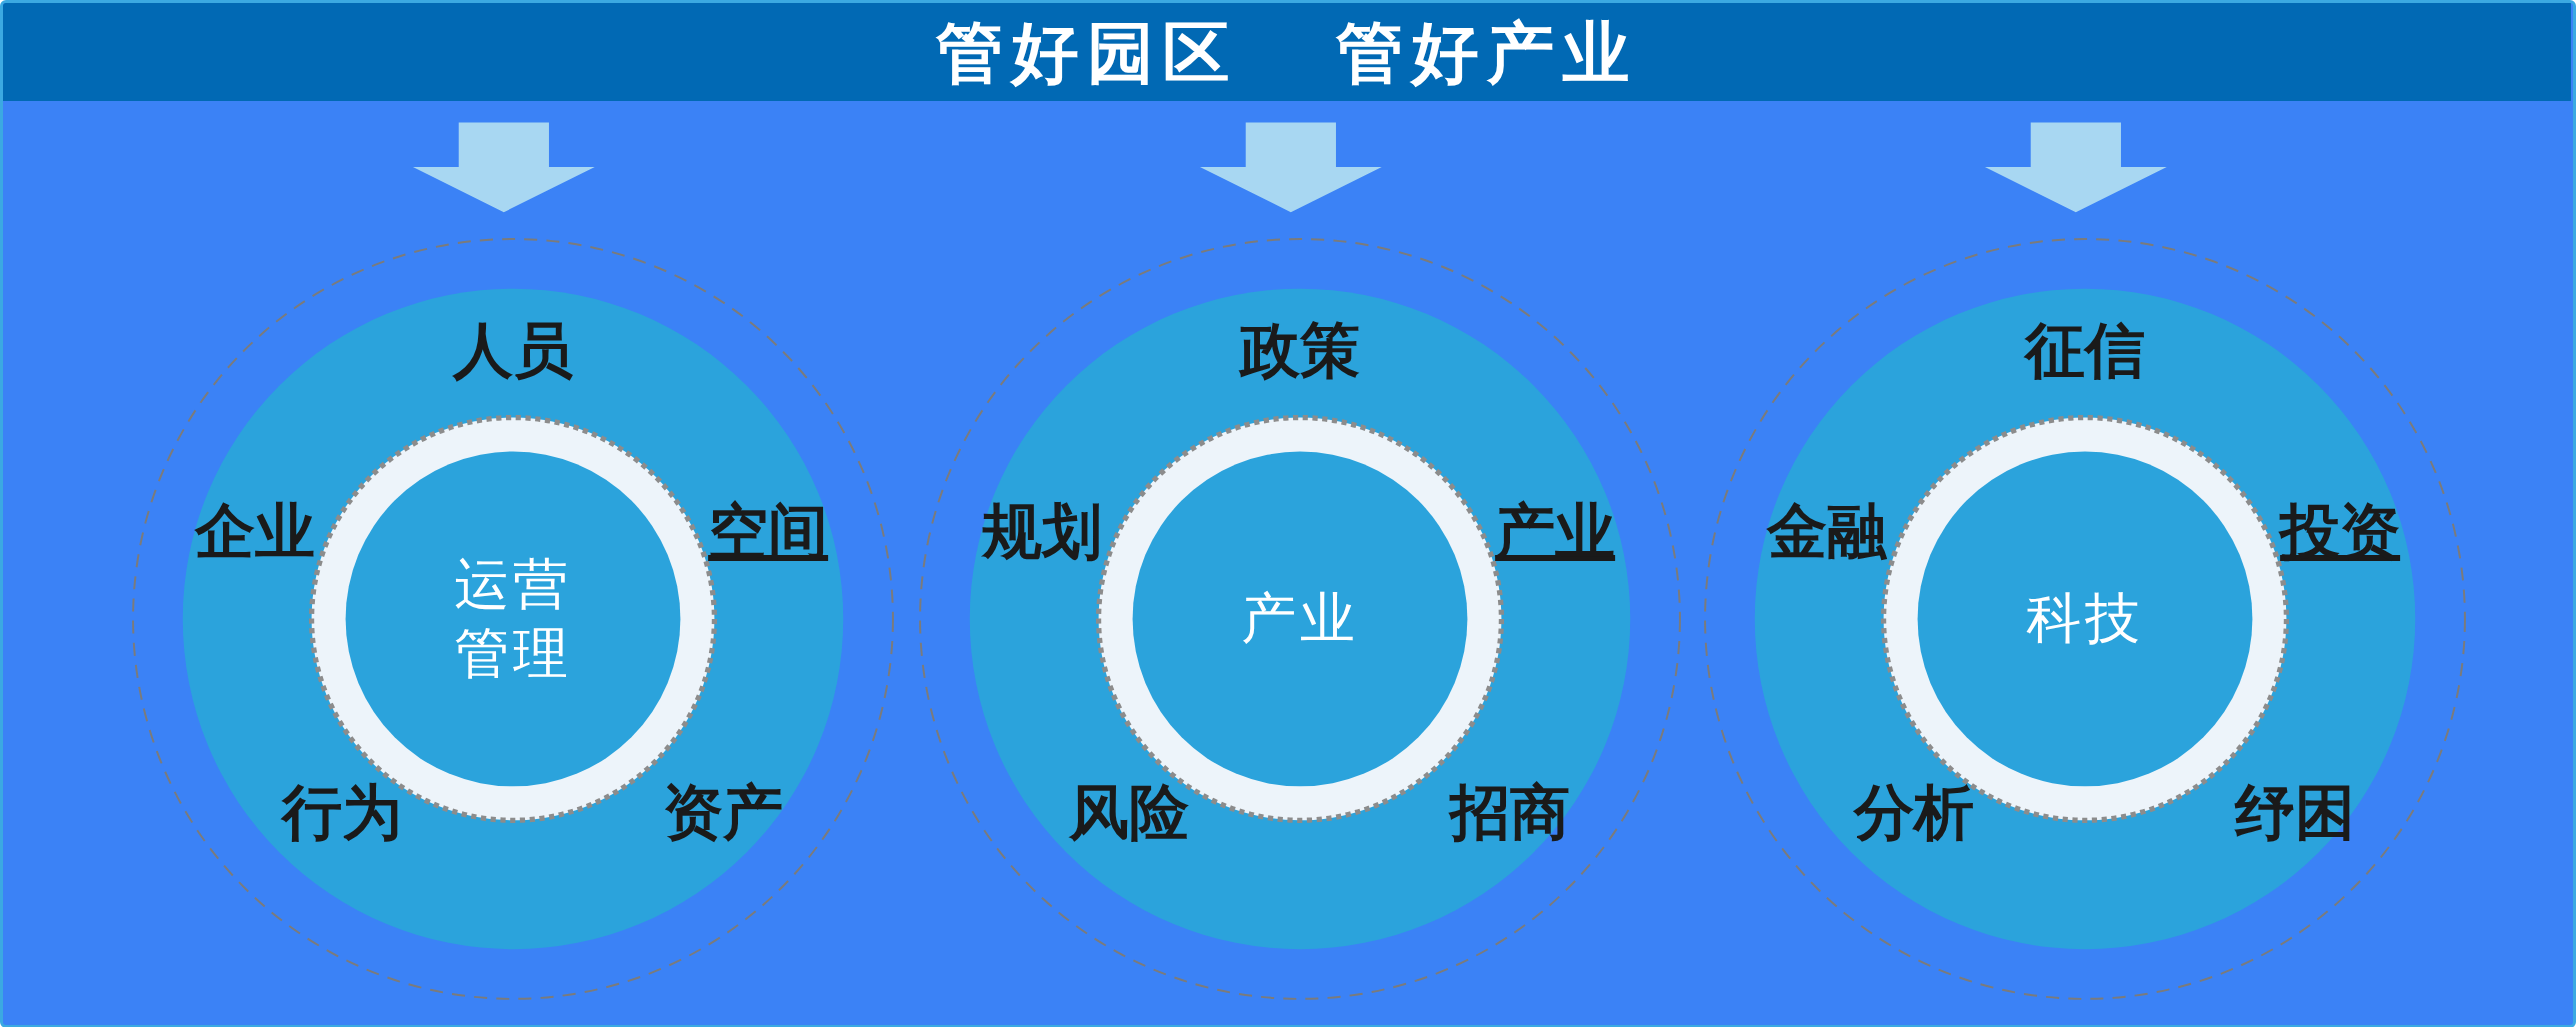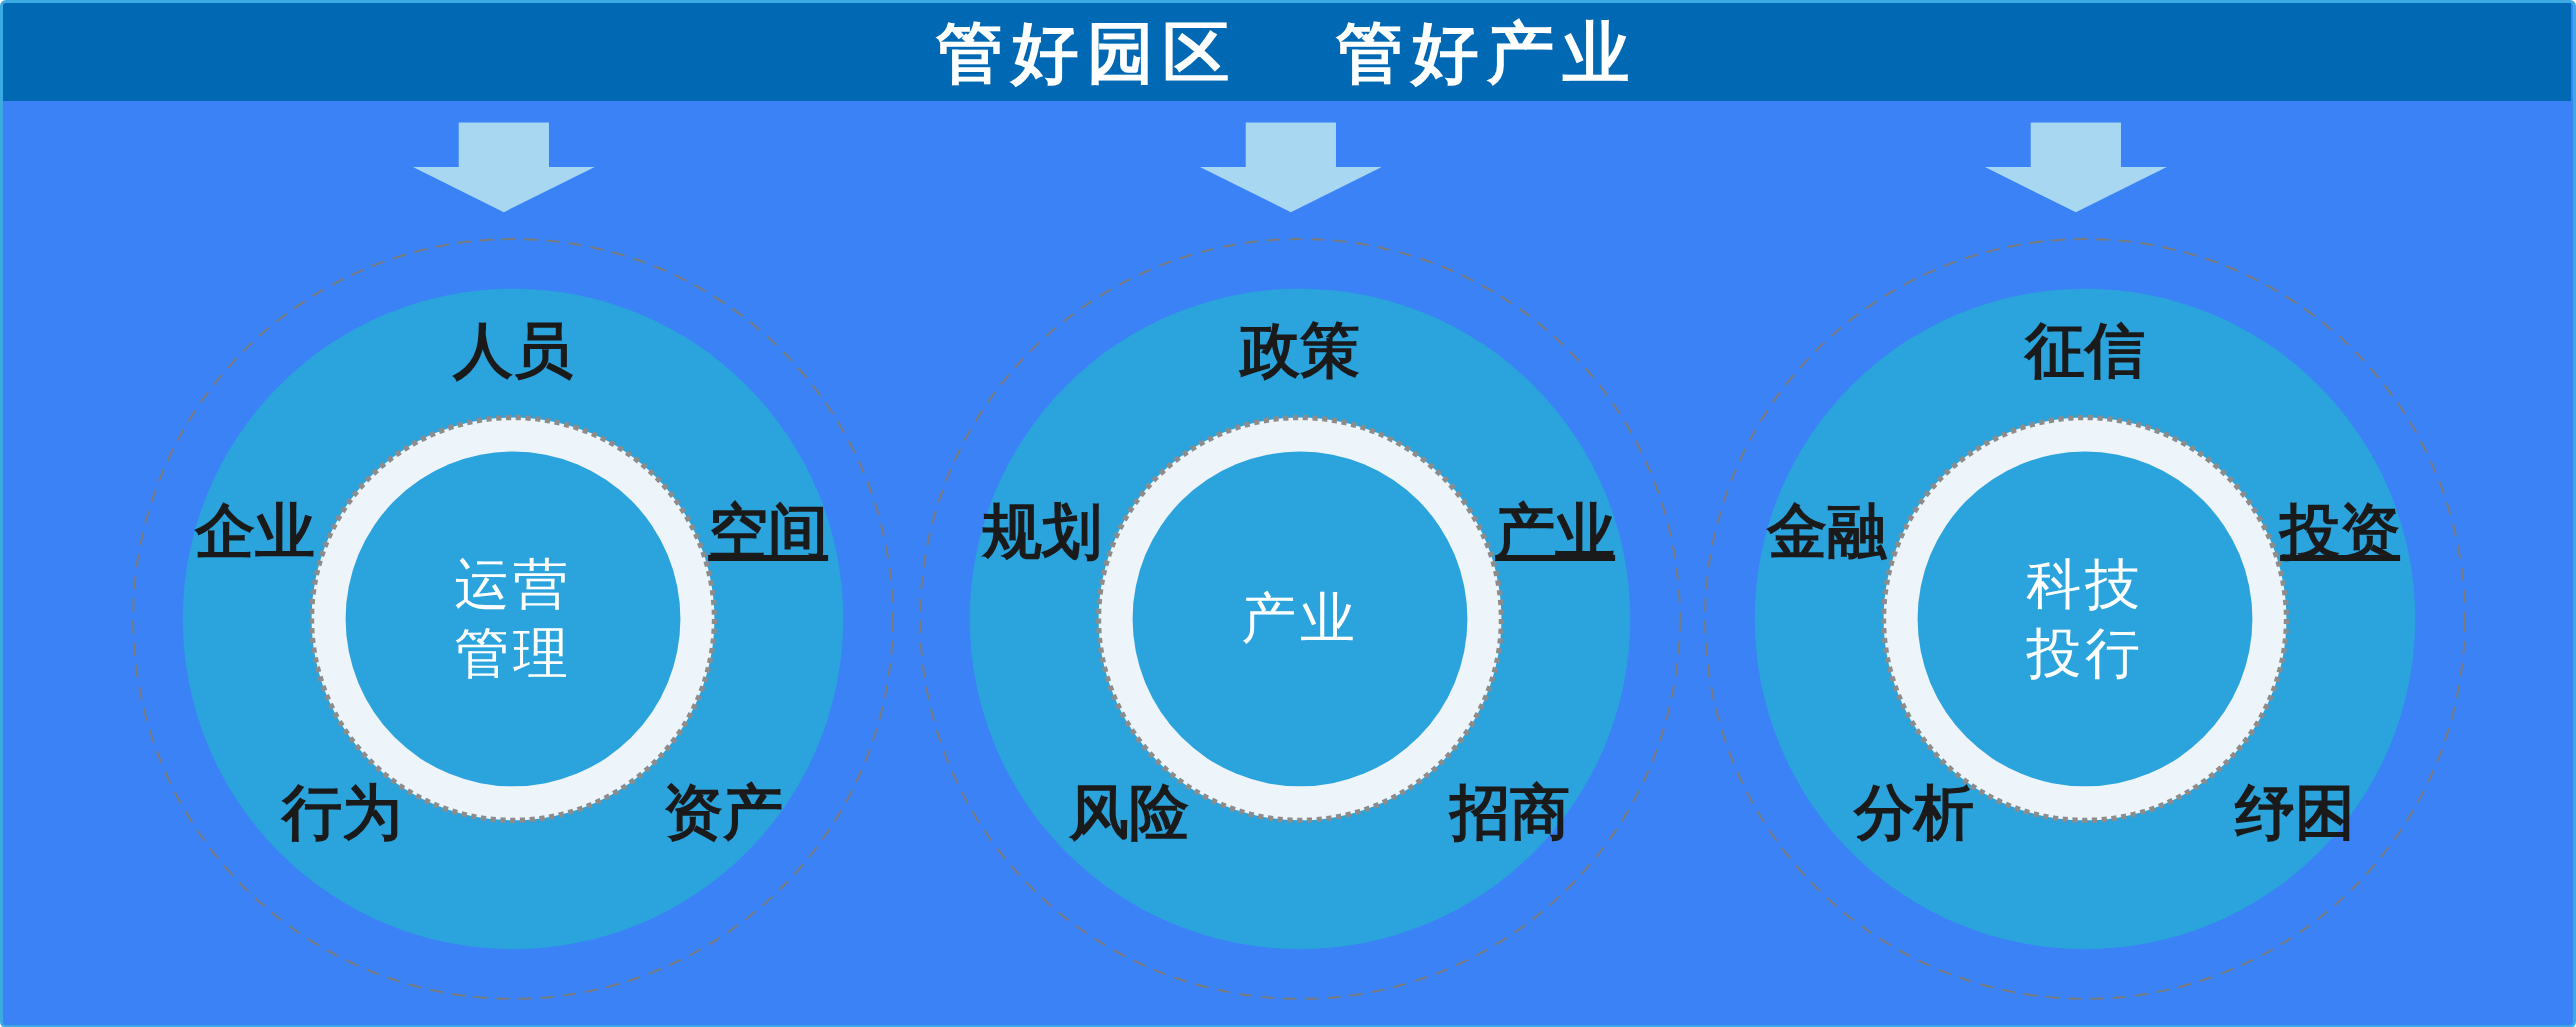--- a/index.html
+++ b/index.html
@@ -143,21 +143,20 @@
     <div class="group" style="--cx:2086px">
       <svg class="shapes" width="824" height="1028" viewBox="0 0 1260 1572">
         <polygon class="arrow" points="547,189 685,189 685,257 755,257 616,326 477,257 547,257"></polygon>
         <circle class="dashed-ring" cx="630" cy="948" r="581"></circle>
         <circle class="blue-disc" cx="630" cy="948" r="505"></circle>
         <circle class="light-ring" cx="630" cy="948" r="308"></circle>
         <circle class="core-circle" cx="630" cy="948" r="256"></circle>
       </svg>
       <div class="core-label">
         <span>科技</span>
-        <span>投行</span>
       </div>
       <div class="label pos-top">征信</div>
       <div class="label pos-left">金融</div>
       <div class="label pos-right">投资</div>
       <div class="label pos-bottom-left">分析</div>
       <div class="label pos-bottom-right">纾困</div>
     </div>
 
   </div>
 </div>

